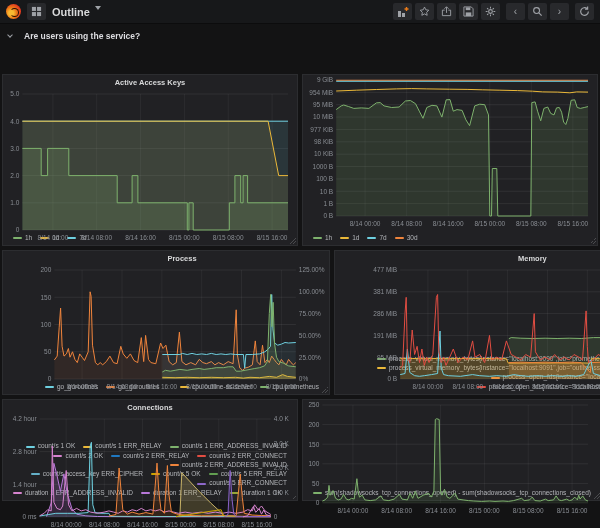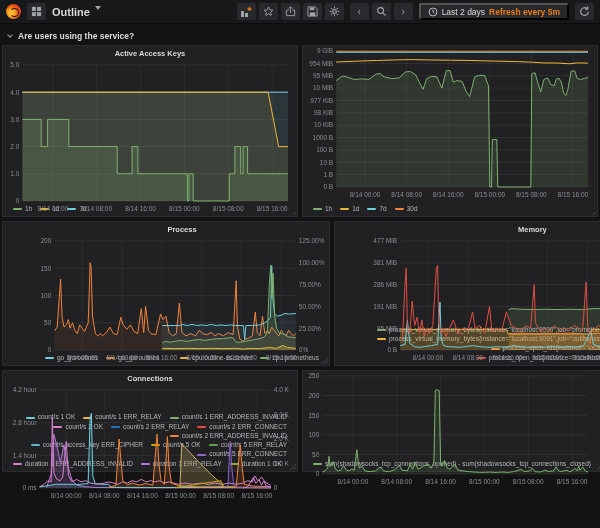--- a/index.html
+++ b/index.html
@@ -13,25 +13,25 @@
             display:flex; align-items:center; justify-content:center; font-size:10px; cursor:pointer; padding:0 3px; }
   .dashtitle { color:#d8d9da; font-size:11px; font-weight:bold; display:flex; gap:5px; cursor:pointer; }
   .caret { width:0; height:0; border-left:3px solid transparent; border-right:3px solid transparent; border-top:4px solid #9fa2a7; }
   .spacer { flex:1; }
   .grp { display:flex; gap:3px; }
   .timebtn { height:17px; background:#28292c; border-radius:2px; display:flex; align-items:center; gap:4px; padding:0 7px; color:#d8d9da; font-size:8.5px; cursor:pointer; }
   .timebtn .refresh-label { color:#eb7b18; font-weight:bold; }
   .icon { display:block; }
   
   .content { padding:2px 2px 0; }
-  .rowhead { height:19px; display:flex; align-items:center; gap:6px; padding-left:6px; color:#dcdce0; font-size:8.5px; font-weight:bold; cursor:pointer; }
+  .rowhead { height:19px; display:flex; align-items:center; gap:12px; padding-left:6px; color:#dcdce0; font-size:8.5px; font-weight:bold; cursor:pointer; }
   .chev { width:4px; height:4px; border-right:1px solid #9fa2a7; border-bottom:1px solid #9fa2a7; transform:rotate(45deg); margin-top:-2px; }
   .prow { display:grid; grid-template-columns:1fr 1fr; gap:4px; margin-bottom:4px; }
   .panel { background:#212124; border:1px solid #2c2d30; display:flex; flex-direction:column; position:relative; }
-  .h174 { height:172px; } .h146 { height:145px;padding-left:32px; } .h136 { height:102px; }
+  .h174 { height:172px;margin-top:29px; } .h146 { height:145px;padding-left:32px; } .h136 { height:102px; }
   .ptitle { height:14px; line-height:15px; text-align:center; font-size:7.5px; font-weight:bold; color:#d8d9da; cursor:pointer; flex:none; }
   .chart { flex:1; position:relative; min-height:0; }
   .legend { flex:none; padding:0 6px 3px; font-size:6.5px; color:#b4b6ba; line-height:8.5px; }
   .legend-row.right { text-align:right; }
   .legend-row.split { display:flex; justify-content:space-between; }
   .legend-item { display:inline-flex; align-items:center; gap:3px; margin:0 4px; cursor:pointer; white-space:nowrap; }
   .swatch { display:inline-block; width:9px; height:2px; border-radius:1px; }
   .rsz { position:absolute; right:1px; bottom:1px; width:6px; height:6px; cursor:nwse-resize;
          background:linear-gradient(135deg, transparent 0 50%, #4a4b4e 50% 58%, transparent 58% 72%, #4a4b4e 72% 80%, transparent 80%); }
 </style>
@@ -95,28 +95,20 @@
     <button class="navbtn">
       <svg class="icon" width="11" height="11" viewBox="0 0 12 12">
           <circle cx="5" cy="5" r="3.2" fill="none" stroke="#9fa2a7" stroke-width="1.2"></circle>
           <path d="M7.5 7.5l3 3" stroke="#9fa2a7" stroke-width="1.4"></path>
         </svg>
     </button>
     <button class="navbtn">
         <span>›</span>
       </button>
   </div>
-  <button class="timebtn">
-    <svg class="icon" width="10" height="10" viewBox="0 0 12 12">
-        <circle cx="6" cy="6" r="4.8" fill="none" stroke="#c7c8ca" stroke-width="1.1"></circle>
-        <path d="M6 3.2V6l2 1.4" fill="none" stroke="#c7c8ca" stroke-width="1.1"></path>
-      </svg>
-    <span>Last 2 days</span>
-    <span class="refresh-label">Refresh every 5m</span>
-  </button>
   <button class="navbtn">
     <svg class="icon" width="11" height="11" viewBox="0 0 12 12">
         <path d="M10.2 6a4.2 4.2 0 1 1-1.3-3" fill="none" stroke="#9fa2a7" stroke-width="1.3"></path>
         <path d="M9.4 0.6v2.8H6.6" fill="none" stroke="#9fa2a7" stroke-width="1.3"></path>
       </svg>
   </button>
 </div>
 
 <div class="content">
 

